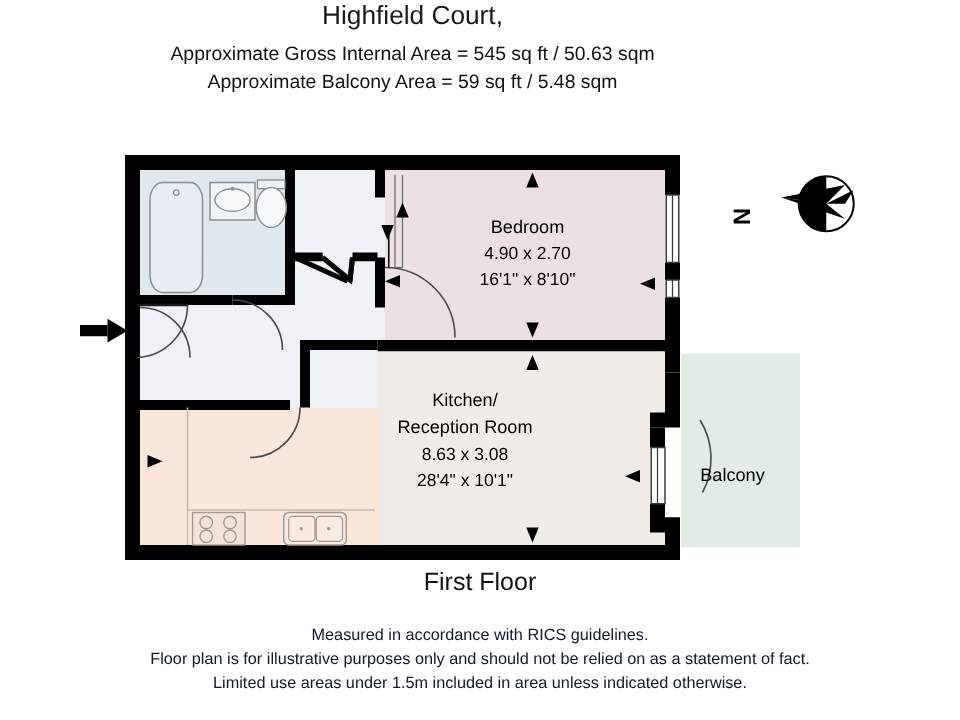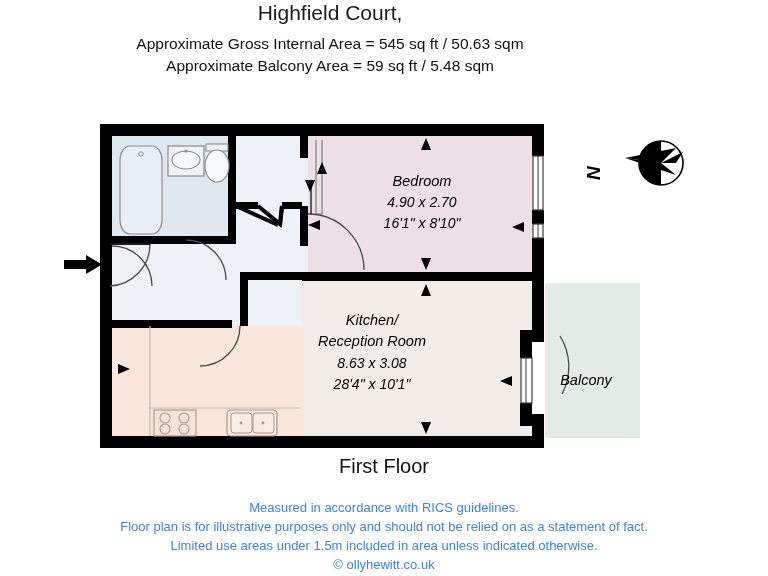--- a/index.html
+++ b/index.html
@@ -10,30 +10,30 @@
     color:#000000;
     overflow:hidden;
   }
   .page{position:relative;width:768px;height:576px;}
 
   .header{position:absolute;left:0;top:0;width:660px;text-align:center;}
   .title-line{font-size:21px;line-height:26px;color:#1a1a1a;}
   .area-line{font-size:15.5px;line-height:22px;color:#111;}
   .area-wrap{margin-top:7px;}
 
-  .planwrap{position:absolute;left:0;top:118px;width:768px;height:340px;font-style:italic;}
+  .planwrap{position:absolute;left:0;top:118px;width:768px;height:340px;}
   svg{display:block;}
 
   .rm-label{font-family:"Liberation Sans", sans-serif;font-size:14.5px;fill:#000;text-anchor:middle;}
   .rm-dim{font-family:"Liberation Sans", sans-serif;font-size:14px;fill:#000;text-anchor:middle;}
   .compass-n{font-family:"Liberation Sans", sans-serif;font-size:19px;font-weight:bold;fill:#000;}
 
   .floor-name{position:absolute;left:0;top:455px;width:768px;text-align:center;font-size:20px;color:#111;}
   .footer{position:absolute;left:0;top:498px;width:768px;text-align:center;}
-  .footer div{font-size:13px;line-height:19px;color:#3b82f6;}
+  .footer div{font-size:13px;line-height:19px;color:#0f172a;}
 </style>
 </head>
 <body>
 
 <div class="page">
 
   <div class="header">
     <div class="title-line">Highfield Court,</div>
     <div class="area-wrap">
       <div class="area-line">Approximate Gross Internal Area = 545 sq ft / 50.63 sqm</div>
@@ -235,16 +235,15 @@
 
     </svg>
   </div>
 
   <div class="floor-name">First Floor</div>
 
   <div class="footer">
     <div>Measured in accordance with RICS guidelines.</div>
     <div>Floor plan is for illustrative purposes only and should not be relied on as a statement of fact.</div>
     <div>Limited use areas under 1.5m included in area unless indicated otherwise.</div>
-    <div>© ollyhewitt.co.uk</div>
   </div>
 
 </div>
 
 </body></html>

